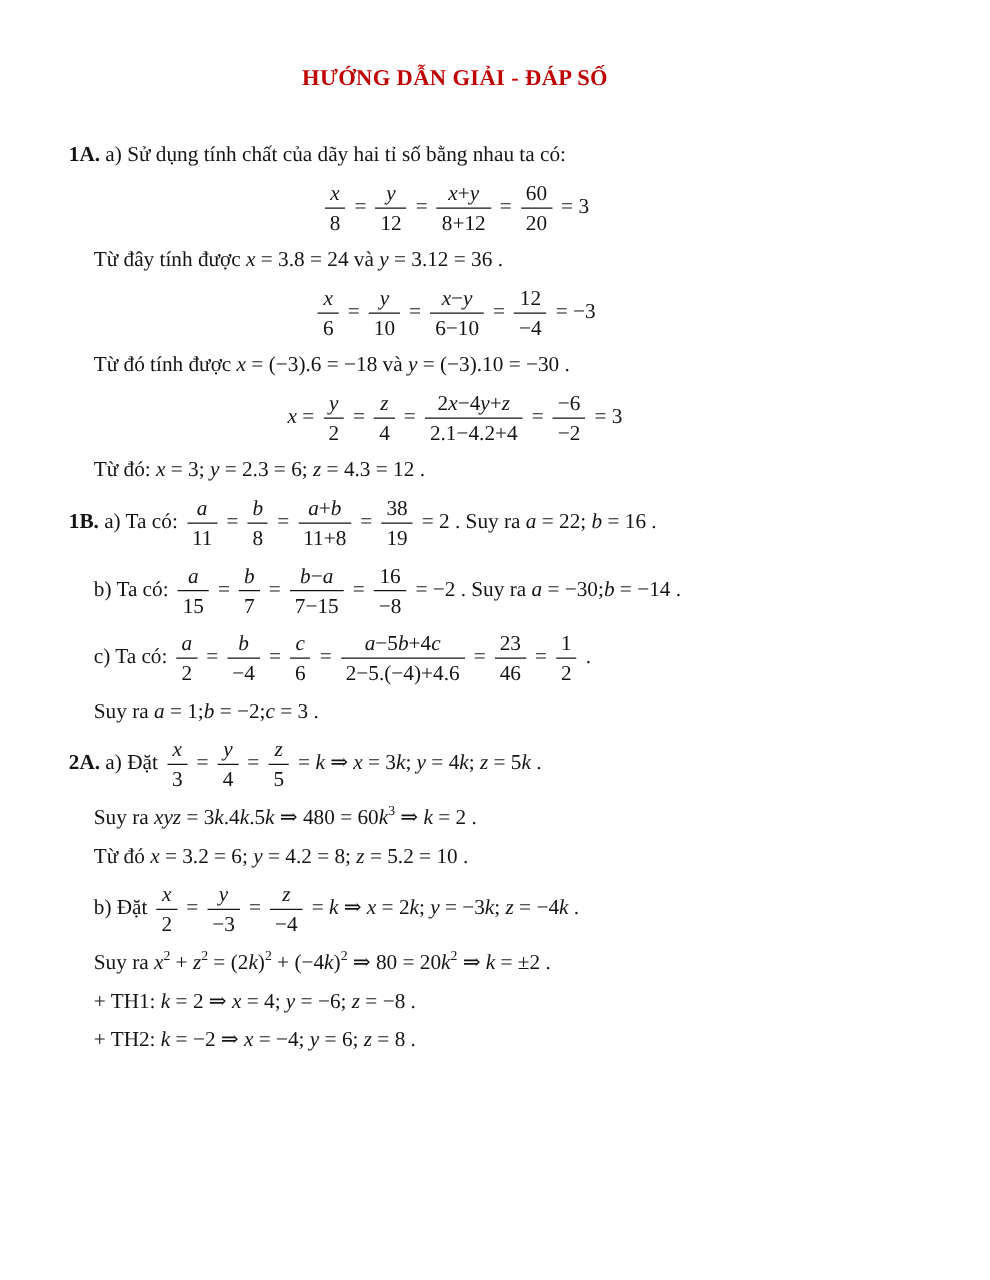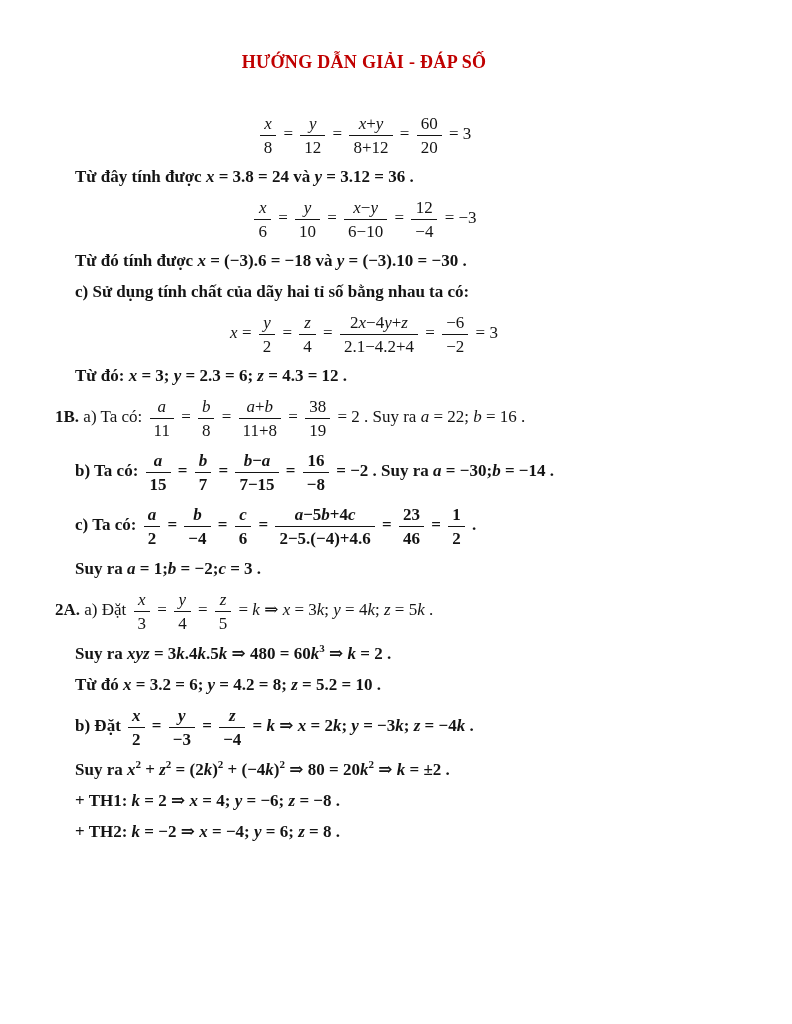--- a/index.html
+++ b/index.html
@@ -25,21 +25,21 @@
     font-family: "Liberation Serif", "DejaVu Serif", serif;
   }
   .line {
     font-size: 17px;
     line-height: 22px;
     margin-bottom: 9px;
     min-height: 22px;
     white-space: nowrap;
   }
   .line.eq { text-align: center; margin-bottom: 8px; }
-  .line.indent { padding-left: 20px; font-weight: bold; }
+  .line.indent { padding-left: 20px; }
   .bold-label { font-weight: bold; }
   .var { font-style: italic; }
   .math, .txt { display: inline; }
   .frac {
     display: inline-block;
     text-align: center;
     vertical-align: middle;
     margin: 0 3px;
     line-height: 21px;
   }
@@ -50,25 +50,25 @@
   }
   .frac .den { display: block; padding: 1px 4px 0 4px; }
   sup { font-size: 11px; line-height: 0; }
 </style>
 </head>
 <body>
 
 <div class="page">
   <div class="title">HƯỚNG DẪN GIẢI - ĐÁP SỐ</div>
   <div id="content-lines">
+      <div class="line"><span class="bold-label">1A.</span><span class="txt"> a) Sử dụng tính chất của dãy hai tỉ số bằng nhau ta có:</span></div>
       <div class="line eq"><span class="frac"><span class="num"><span class="var">x</span></span><span class="den"><span>8</span></span></span><span class="math"><span> </span><span>=</span><span> </span></span><span class="frac"><span class="num"><span class="var">y</span></span><span class="den"><span>1</span><span>2</span></span></span><span class="math"><span> </span><span>=</span><span> </span></span><span class="frac"><span class="num"><span class="var">x</span><span>+</span><span class="var">y</span></span><span class="den"><span>8</span><span>+</span><span>1</span><span>2</span></span></span><span class="math"><span> </span><span>=</span><span> </span></span><span class="frac"><span class="num"><span>6</span><span>0</span></span><span class="den"><span>2</span><span>0</span></span></span><span class="math"><span> </span><span>=</span><span> </span><span>3</span></span></div>
       <div class="line indent"><span class="txt">Từ đây tính được </span><span class="math"><span class="var">x</span><span> </span><span>=</span><span> </span><span>3</span><span>.</span><span>8</span><span> </span><span>=</span><span> </span><span>2</span><span>4</span></span><span class="txt"> và </span><span class="math"><span class="var">y</span><span> </span><span>=</span><span> </span><span>3</span><span>.</span><span>1</span><span>2</span><span> </span><span>=</span><span> </span><span>3</span><span>6</span></span><span class="txt"> .</span></div>
       <div class="line eq"><span class="frac"><span class="num"><span class="var">x</span></span><span class="den"><span>6</span></span></span><span class="math"><span> </span><span>=</span><span> </span></span><span class="frac"><span class="num"><span class="var">y</span></span><span class="den"><span>1</span><span>0</span></span></span><span class="math"><span> </span><span>=</span><span> </span></span><span class="frac"><span class="num"><span class="var">x</span><span>−</span><span class="var">y</span></span><span class="den"><span>6</span><span>−</span><span>1</span><span>0</span></span></span><span class="math"><span> </span><span>=</span><span> </span></span><span class="frac"><span class="num"><span>1</span><span>2</span></span><span class="den"><span>−</span><span>4</span></span></span><span class="math"><span> </span><span>=</span><span> </span><span>−</span><span>3</span></span></div>
       <div class="line indent"><span class="txt">Từ đó tính được </span><span class="math"><span class="var">x</span><span> </span><span>=</span><span> </span><span>(</span><span>−</span><span>3</span><span>)</span><span>.</span><span>6</span><span> </span><span>=</span><span> </span><span>−</span><span>1</span><span>8</span></span><span class="txt"> và </span><span class="math"><span class="var">y</span><span> </span><span>=</span><span> </span><span>(</span><span>−</span><span>3</span><span>)</span><span>.</span><span>1</span><span>0</span><span> </span><span>=</span><span> </span><span>−</span><span>3</span><span>0</span></span><span class="txt"> .</span></div>
-      <div class="line indent"><span class="txt">c) Sử dụng tính chất của dãy hai tỉ số bằng nhau ta có:</span></div>
       <div class="line eq"><span class="math"><span class="var">x</span><span> </span><span>=</span><span> </span></span><span class="frac"><span class="num"><span class="var">y</span></span><span class="den"><span>2</span></span></span><span class="math"><span> </span><span>=</span><span> </span></span><span class="frac"><span class="num"><span class="var">z</span></span><span class="den"><span>4</span></span></span><span class="math"><span> </span><span>=</span><span> </span></span><span class="frac"><span class="num"><span>2</span><span class="var">x</span><span>−</span><span>4</span><span class="var">y</span><span>+</span><span class="var">z</span></span><span class="den"><span>2</span><span>.</span><span>1</span><span>−</span><span>4</span><span>.</span><span>2</span><span>+</span><span>4</span></span></span><span class="math"><span> </span><span>=</span><span> </span></span><span class="frac"><span class="num"><span>−</span><span>6</span></span><span class="den"><span>−</span><span>2</span></span></span><span class="math"><span> </span><span>=</span><span> </span><span>3</span></span></div>
       <div class="line indent"><span class="txt">Từ đó: </span><span class="math"><span class="var">x</span><span> </span><span>=</span><span> </span><span>3</span><span>;</span><span> </span><span class="var">y</span><span> </span><span>=</span><span> </span><span>2</span><span>.</span><span>3</span><span> </span><span>=</span><span> </span><span>6</span><span>;</span><span> </span><span class="var">z</span><span> </span><span>=</span><span> </span><span>4</span><span>.</span><span>3</span><span> </span><span>=</span><span> </span><span>1</span><span>2</span></span><span class="txt"> .</span></div>
       <div class="line"><span class="bold-label">1B.</span><span class="txt"> a) Ta có: </span><span class="frac"><span class="num"><span class="var">a</span></span><span class="den"><span>1</span><span>1</span></span></span><span class="math"><span> </span><span>=</span><span> </span></span><span class="frac"><span class="num"><span class="var">b</span></span><span class="den"><span>8</span></span></span><span class="math"><span> </span><span>=</span><span> </span></span><span class="frac"><span class="num"><span class="var">a</span><span>+</span><span class="var">b</span></span><span class="den"><span>1</span><span>1</span><span>+</span><span>8</span></span></span><span class="math"><span> </span><span>=</span><span> </span></span><span class="frac"><span class="num"><span>3</span><span>8</span></span><span class="den"><span>1</span><span>9</span></span></span><span class="math"><span> </span><span>=</span><span> </span><span>2</span></span><span class="txt"> . Suy ra </span><span class="math"><span class="var">a</span><span> </span><span>=</span><span> </span><span>2</span><span>2</span><span>;</span><span> </span><span class="var">b</span><span> </span><span>=</span><span> </span><span>1</span><span>6</span></span><span class="txt"> .</span></div>
       <div class="line indent"><span class="txt">b) Ta có: </span><span class="frac"><span class="num"><span class="var">a</span></span><span class="den"><span>1</span><span>5</span></span></span><span class="math"><span> </span><span>=</span><span> </span></span><span class="frac"><span class="num"><span class="var">b</span></span><span class="den"><span>7</span></span></span><span class="math"><span> </span><span>=</span><span> </span></span><span class="frac"><span class="num"><span class="var">b</span><span>−</span><span class="var">a</span></span><span class="den"><span>7</span><span>−</span><span>1</span><span>5</span></span></span><span class="math"><span> </span><span>=</span><span> </span></span><span class="frac"><span class="num"><span>1</span><span>6</span></span><span class="den"><span>−</span><span>8</span></span></span><span class="math"><span> </span><span>=</span><span> </span><span>−</span><span>2</span></span><span class="txt"> . Suy ra </span><span class="math"><span class="var">a</span><span> </span><span>=</span><span> </span><span>−</span><span>3</span><span>0</span><span>;</span><span class="var">b</span><span> </span><span>=</span><span> </span><span>−</span><span>1</span><span>4</span></span><span class="txt"> .</span></div>
       <div class="line indent"><span class="txt">c) Ta có: </span><span class="frac"><span class="num"><span class="var">a</span></span><span class="den"><span>2</span></span></span><span class="math"><span> </span><span>=</span><span> </span></span><span class="frac"><span class="num"><span class="var">b</span></span><span class="den"><span>−</span><span>4</span></span></span><span class="math"><span> </span><span>=</span><span> </span></span><span class="frac"><span class="num"><span class="var">c</span></span><span class="den"><span>6</span></span></span><span class="math"><span> </span><span>=</span><span> </span></span><span class="frac"><span class="num"><span class="var">a</span><span>−</span><span>5</span><span class="var">b</span><span>+</span><span>4</span><span class="var">c</span></span><span class="den"><span>2</span><span>−</span><span>5</span><span>.</span><span>(</span><span>−</span><span>4</span><span>)</span><span>+</span><span>4</span><span>.</span><span>6</span></span></span><span class="math"><span> </span><span>=</span><span> </span></span><span class="frac"><span class="num"><span>2</span><span>3</span></span><span class="den"><span>4</span><span>6</span></span></span><span class="math"><span> </span><span>=</span><span> </span></span><span class="frac"><span class="num"><span>1</span></span><span class="den"><span>2</span></span></span><span class="txt"> .</span></div>
       <div class="line indent"><span class="txt">Suy ra </span><span class="math"><span class="var">a</span><span> </span><span>=</span><span> </span><span>1</span><span>;</span><span class="var">b</span><span> </span><span>=</span><span> </span><span>−</span><span>2</span><span>;</span><span class="var">c</span><span> </span><span>=</span><span> </span><span>3</span></span><span class="txt"> .</span></div>
       <div class="line"><span class="bold-label">2A.</span><span class="txt"> a) Đặt </span><span class="frac"><span class="num"><span class="var">x</span></span><span class="den"><span>3</span></span></span><span class="math"><span> </span><span>=</span><span> </span></span><span class="frac"><span class="num"><span class="var">y</span></span><span class="den"><span>4</span></span></span><span class="math"><span> </span><span>=</span><span> </span></span><span class="frac"><span class="num"><span class="var">z</span></span><span class="den"><span>5</span></span></span><span class="math"><span> </span><span>=</span><span> </span><span class="var">k</span><span> </span><span>⇒</span><span> </span><span class="var">x</span><span> </span><span>=</span><span> </span><span>3</span><span class="var">k</span><span>;</span><span> </span><span class="var">y</span><span> </span><span>=</span><span> </span><span>4</span><span class="var">k</span><span>;</span><span> </span><span class="var">z</span><span> </span><span>=</span><span> </span><span>5</span><span class="var">k</span></span><span class="txt"> .</span></div>
       <div class="line indent"><span class="txt">Suy ra </span><span class="math"><span class="var">x</span><span class="var">y</span><span class="var">z</span><span> </span><span>=</span><span> </span><span>3</span><span class="var">k</span><span>.</span><span>4</span><span class="var">k</span><span>.</span><span>5</span><span class="var">k</span><span> </span><span>⇒</span><span> </span><span>4</span><span>8</span><span>0</span><span> </span><span>=</span><span> </span><span>6</span><span>0</span><span class="var">k</span><sup>3</sup><span> </span><span>⇒</span><span> </span><span class="var">k</span><span> </span><span>=</span><span> </span><span>2</span></span><span class="txt"> .</span></div>
       <div class="line indent"><span class="txt">Từ đó </span><span class="math"><span class="var">x</span><span> </span><span>=</span><span> </span><span>3</span><span>.</span><span>2</span><span> </span><span>=</span><span> </span><span>6</span><span>;</span><span> </span><span class="var">y</span><span> </span><span>=</span><span> </span><span>4</span><span>.</span><span>2</span><span> </span><span>=</span><span> </span><span>8</span><span>;</span><span> </span><span class="var">z</span><span> </span><span>=</span><span> </span><span>5</span><span>.</span><span>2</span><span> </span><span>=</span><span> </span><span>1</span><span>0</span></span><span class="txt"> .</span></div>
       <div class="line indent"><span class="txt">b) Đặt </span><span class="frac"><span class="num"><span class="var">x</span></span><span class="den"><span>2</span></span></span><span class="math"><span> </span><span>=</span><span> </span></span><span class="frac"><span class="num"><span class="var">y</span></span><span class="den"><span>−</span><span>3</span></span></span><span class="math"><span> </span><span>=</span><span> </span></span><span class="frac"><span class="num"><span class="var">z</span></span><span class="den"><span>−</span><span>4</span></span></span><span class="math"><span> </span><span>=</span><span> </span><span class="var">k</span><span> </span><span>⇒</span><span> </span><span class="var">x</span><span> </span><span>=</span><span> </span><span>2</span><span class="var">k</span><span>;</span><span> </span><span class="var">y</span><span> </span><span>=</span><span> </span><span>−</span><span>3</span><span class="var">k</span><span>;</span><span> </span><span class="var">z</span><span> </span><span>=</span><span> </span><span>−</span><span>4</span><span class="var">k</span></span><span class="txt"> .</span></div>

